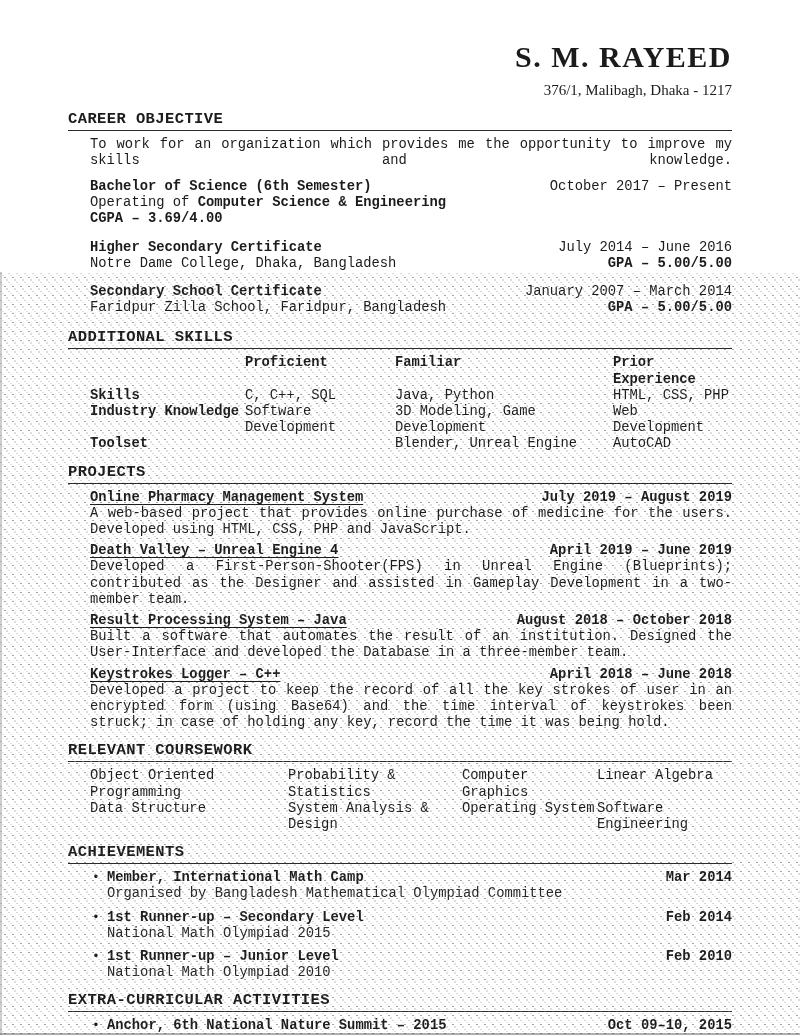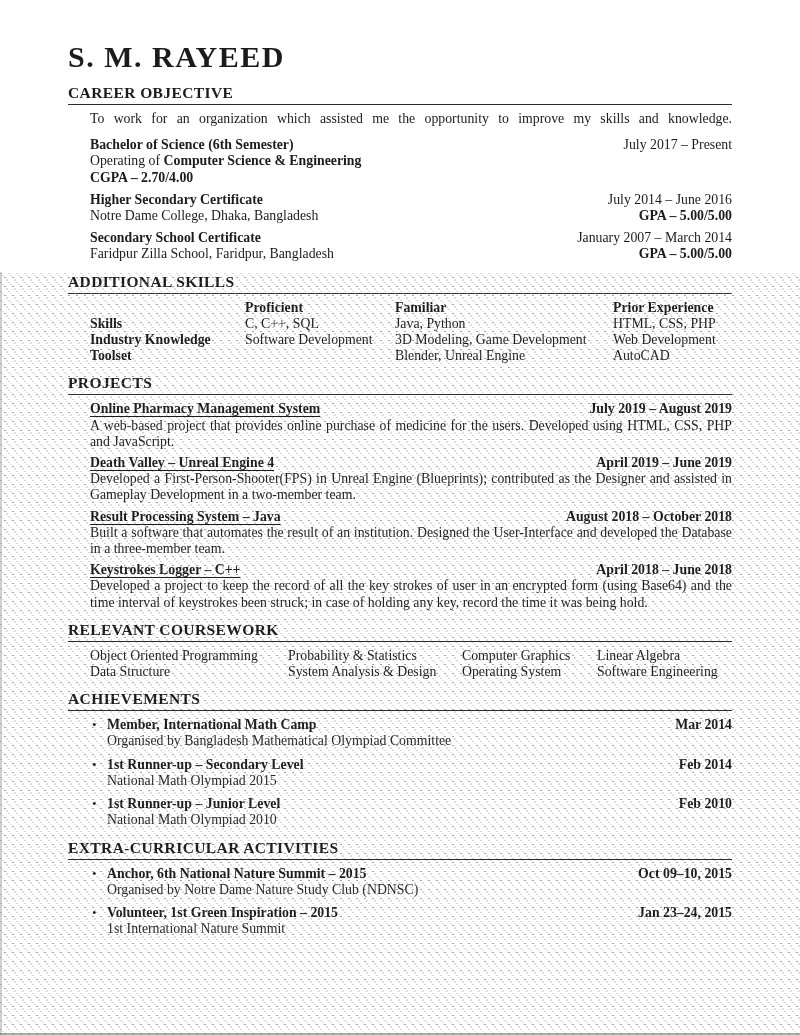--- a/index.html
+++ b/index.html
@@ -5,39 +5,39 @@
   * { margin:0; padding:0; box-sizing:border-box; }
   html,body { width:800px; background:#ffffff; }
   body {
     height:1035px; position:relative; overflow:hidden;
     font-family:"Liberation Serif","DejaVu Serif",serif;
     color:#1b1b1b; -webkit-font-smoothing:antialiased;
   }
   .page { padding:40px 68px 0 68px; position:relative; z-index:1; }
 
   
-  .hdr { text-align:left; }
+  .hdr { text-align:right; }
   .name { font-size:30px; font-weight:700; letter-spacing:1.5px; margin-bottom:7px; }
   .hline { font-size:15px; line-height:18.5px; }
   .diamond { font-size:12px; padding:0 3px; }
 
   
-  .section { margin-top:10px; }
+  .section { margin-top:10px;font-family:Liberation Mono, monospace; }
   .sec-title {
     font-size:15.5px; font-weight:700; letter-spacing:0.4px;
     border-bottom:1.5px solid #2c2c2c; padding-bottom:2px;
   }
   .sec-body { margin:6px 0 0 22px; font-size:13.8px; line-height:16.2px; }
   .row { display:flex; justify-content:space-between; align-items:baseline; }
   .b { font-weight:700; }
   .justify { text-align:justify; }
   .full-justify { text-align:justify; text-align-last:justify; }
 
   
-  .edu-entry { margin-bottom:6px; }
+  .edu-entry { margin-bottom:12px; }
 
   
   .skills-grid { display:grid; grid-template-columns:155px 150px 218px auto; }
   .cw-grid { display:grid; grid-template-columns:198px 174px 135px auto; }
 
   
   .proj { margin-bottom:5px; }
   .proj-name { font-weight:700; text-decoration:underline; text-underline-offset:2.5px; }
   .proj-date { font-weight:700; white-space:nowrap; }
 
@@ -68,37 +68,38 @@
     background:rgba(95,95,95,0.30);
   }
 </style>
 </head>
 <body>
 
 <div class="page">
 
   <div class="hdr">
     <div class="name">S. M. RAYEED</div>
+    <div class="hline">376/1, Malibagh, Dhaka - 1217</div>
   </div>
 
   <div class="section">
     <div class="sec-title">CAREER OBJECTIVE</div>
-    <div class="sec-body full-justify">To work for an organization which assisted me the opportunity to improve my skills and knowledge.</div>
+    <div class="sec-body full-justify">To work for an organization which provides me the opportunity to improve my skills and knowledge.</div>
   </div>
 
   <div class="section">
     <div class="sec-body">
       <div class="edu-entry">
         <div class="row">
           <span class="b">Bachelor of Science (6th Semester)</span>
-          <span>July 2017 – Present</span>
+          <span>October 2017 – Present</span>
         </div>
         <div><span>Operating of </span><span class="b">Computer Science &amp; Engineering</span></div>
         <div class="row">
-          <span class="b">CGPA – 2.70/4.00</span>
+          <span class="b">CGPA – 3.69/4.00</span>
         </div>
       </div>
       <div class="edu-entry">
         <div class="row">
           <span class="b">Higher Secondary Certificate</span>
           <span>July 2014 – June 2016</span>
         </div>
         <div class="row">
           <span>Notre Dame College, Dhaka, Bangladesh</span>
           <span class="b">GPA – 5.00/5.00</span>

